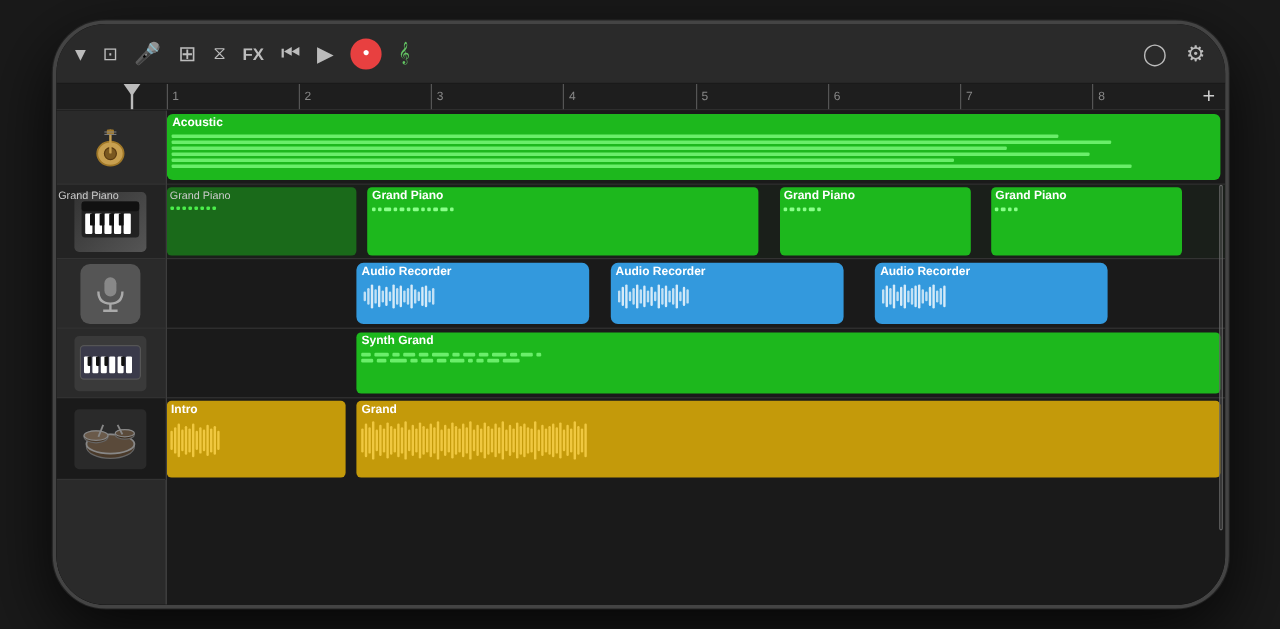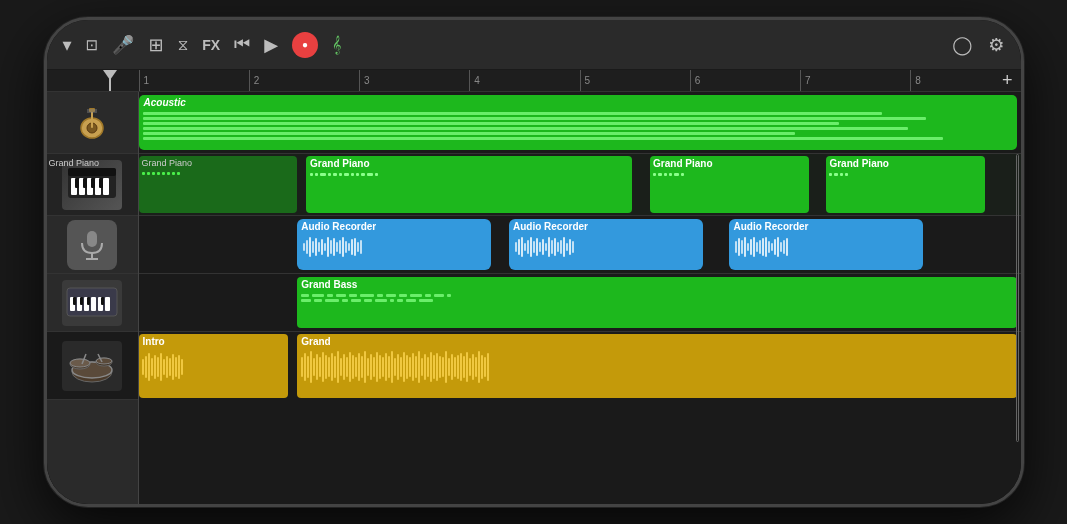--- a/index.html
+++ b/index.html
@@ -405,21 +405,21 @@
             <line x1="32" y1="10" x2="36" y2="18" stroke="#888" stroke-width="1.5"></line>
           </svg>
         </div>
       </div>
 
     </div>
 
     <div class="tracks-content">
 
       <div class="row-guitar">
-        <div style="position:absolute; left:0; right:4px; top:3px; bottom:3px; background:#1db81d; border-radius:5px; overflow:hidden;font-style:italic;">
+        <div style="position:absolute; left:0; right:4px; top:3px; bottom:3px; background:#1db81d; border-radius:5px; overflow:hidden;">
           <div style="color:#fff; font-size:10px; padding:2px 5px; font-weight:600;">Acoustic</div>
           <div style="padding:2px 4px; display:flex; flex-direction:column; gap:2px;">
             <div style="height:3px; background:#6aee6a; border-radius:1px; width:85%;"></div>
             <div style="height:3px; background:#6aee6a; border-radius:1px; width:90%;"></div>
             <div style="height:3px; background:#6aee6a; border-radius:1px; width:80%;"></div>
             <div style="height:3px; background:#6aee6a; border-radius:1px; width:88%;"></div>
             <div style="height:3px; background:#6aee6a; border-radius:1px; width:75%;"></div>
             <div style="height:3px; background:#6aee6a; border-radius:1px; width:92%;"></div>
           </div>
         </div>
@@ -554,21 +554,21 @@
             <div style="width:2px;height:20px;background:rgba(255,255,255,0.8);border-radius:1px;"></div>
             <div style="width:2px;height:10px;background:rgba(255,255,255,0.7);border-radius:1px;"></div>
             <div style="width:2px;height:14px;background:rgba(255,255,255,0.7);border-radius:1px;"></div>
             <div style="width:2px;height:18px;background:rgba(255,255,255,0.8);border-radius:1px;"></div>
           </div>
         </div>
       </div>
 
       <div class="row-synth">
         <div style="position:absolute; left:18%; right:4px; top:3px; bottom:3px; background:#1db81d; border-radius:4px; overflow:hidden;">
-          <div style="color:#fff; font-size:10px; padding:2px 4px; font-weight:600;">Grand Bass</div>
+          <div style="color:#fff; font-size:10px; padding:2px 4px; font-weight:600;">Synth Grand</div>
           <div style="display:flex; flex-direction:column; gap:2px; padding:2px 4px;">
             <div style="display:flex; gap:3px; align-items:flex-end;">
               <div style="width:8px;height:3px;background:#6aee6a;border-radius:1px;"></div>
               <div style="width:12px;height:3px;background:#6aee6a;border-radius:1px;"></div>
               <div style="width:6px;height:3px;background:#6aee6a;border-radius:1px;"></div>
               <div style="width:10px;height:3px;background:#6aee6a;border-radius:1px;"></div>
               <div style="width:8px;height:3px;background:#6aee6a;border-radius:1px;"></div>
               <div style="width:14px;height:3px;background:#6aee6a;border-radius:1px;"></div>
               <div style="width:6px;height:3px;background:#6aee6a;border-radius:1px;"></div>
               <div style="width:10px;height:3px;background:#6aee6a;border-radius:1px;"></div>

